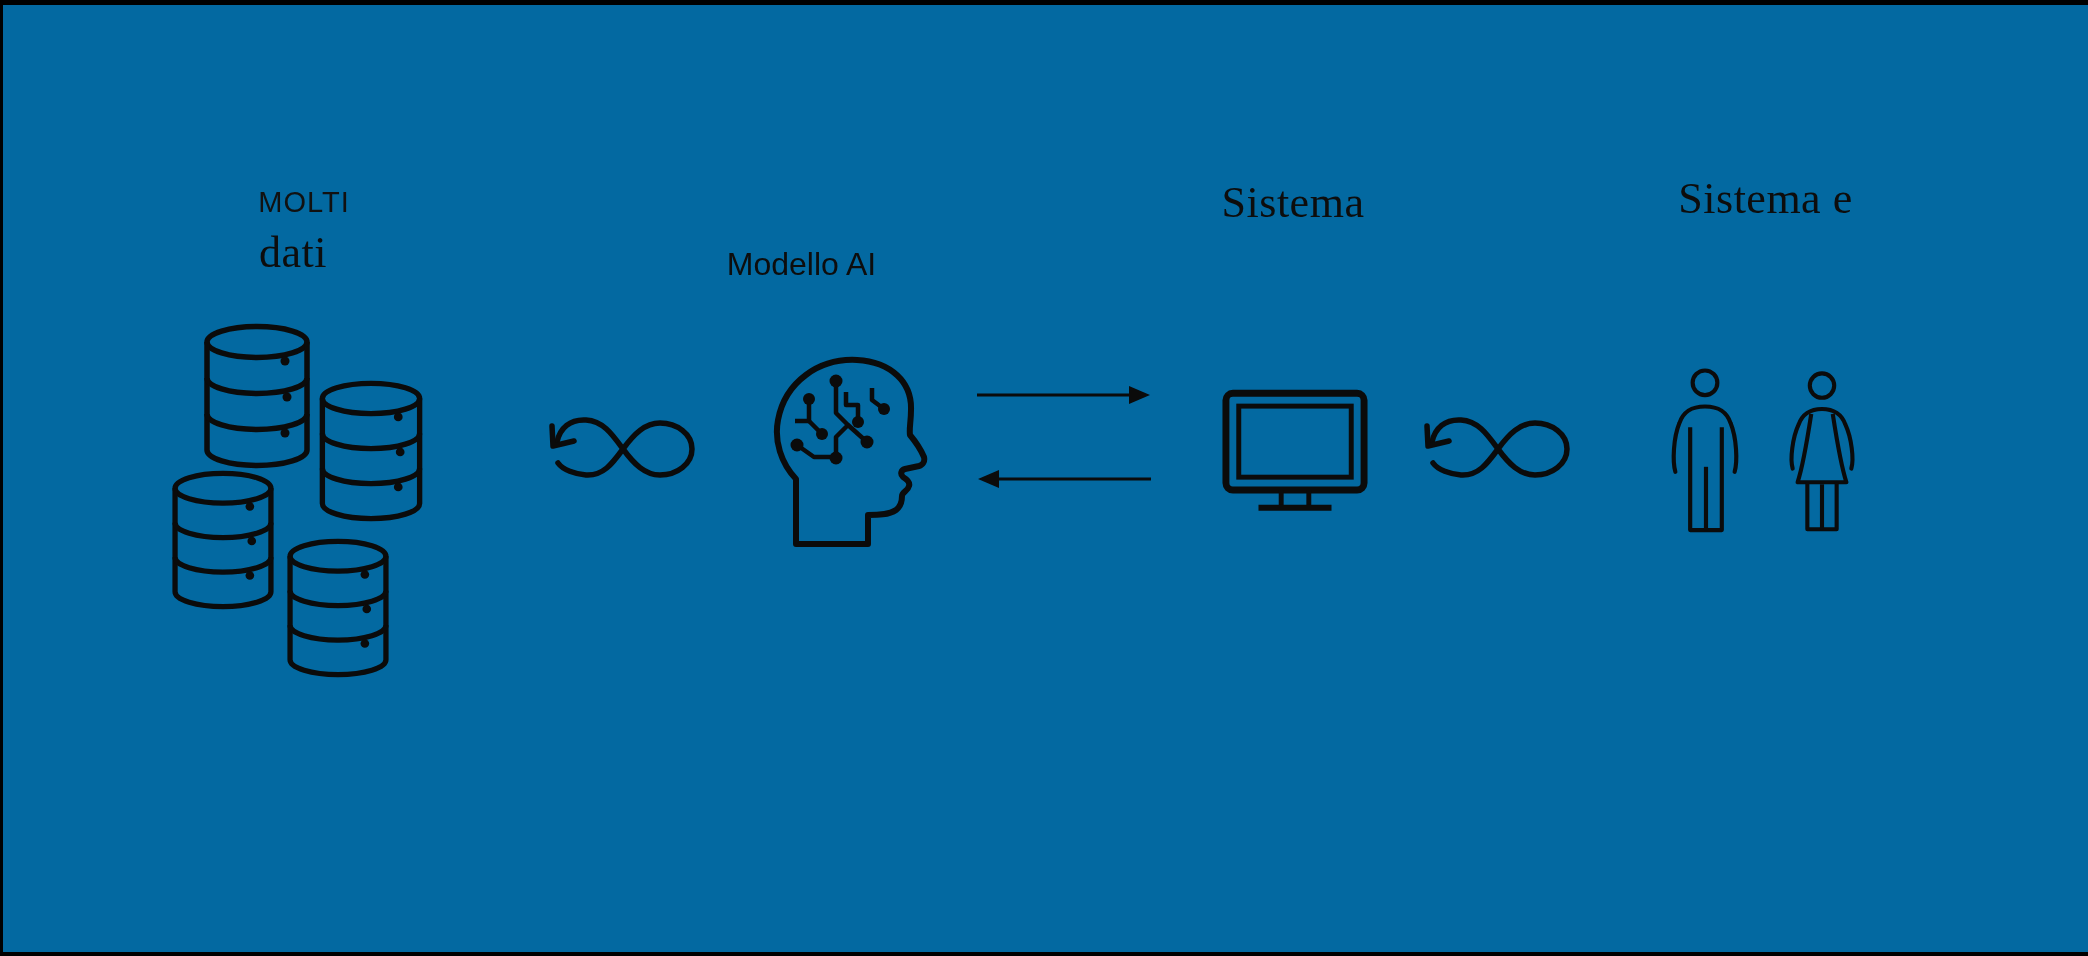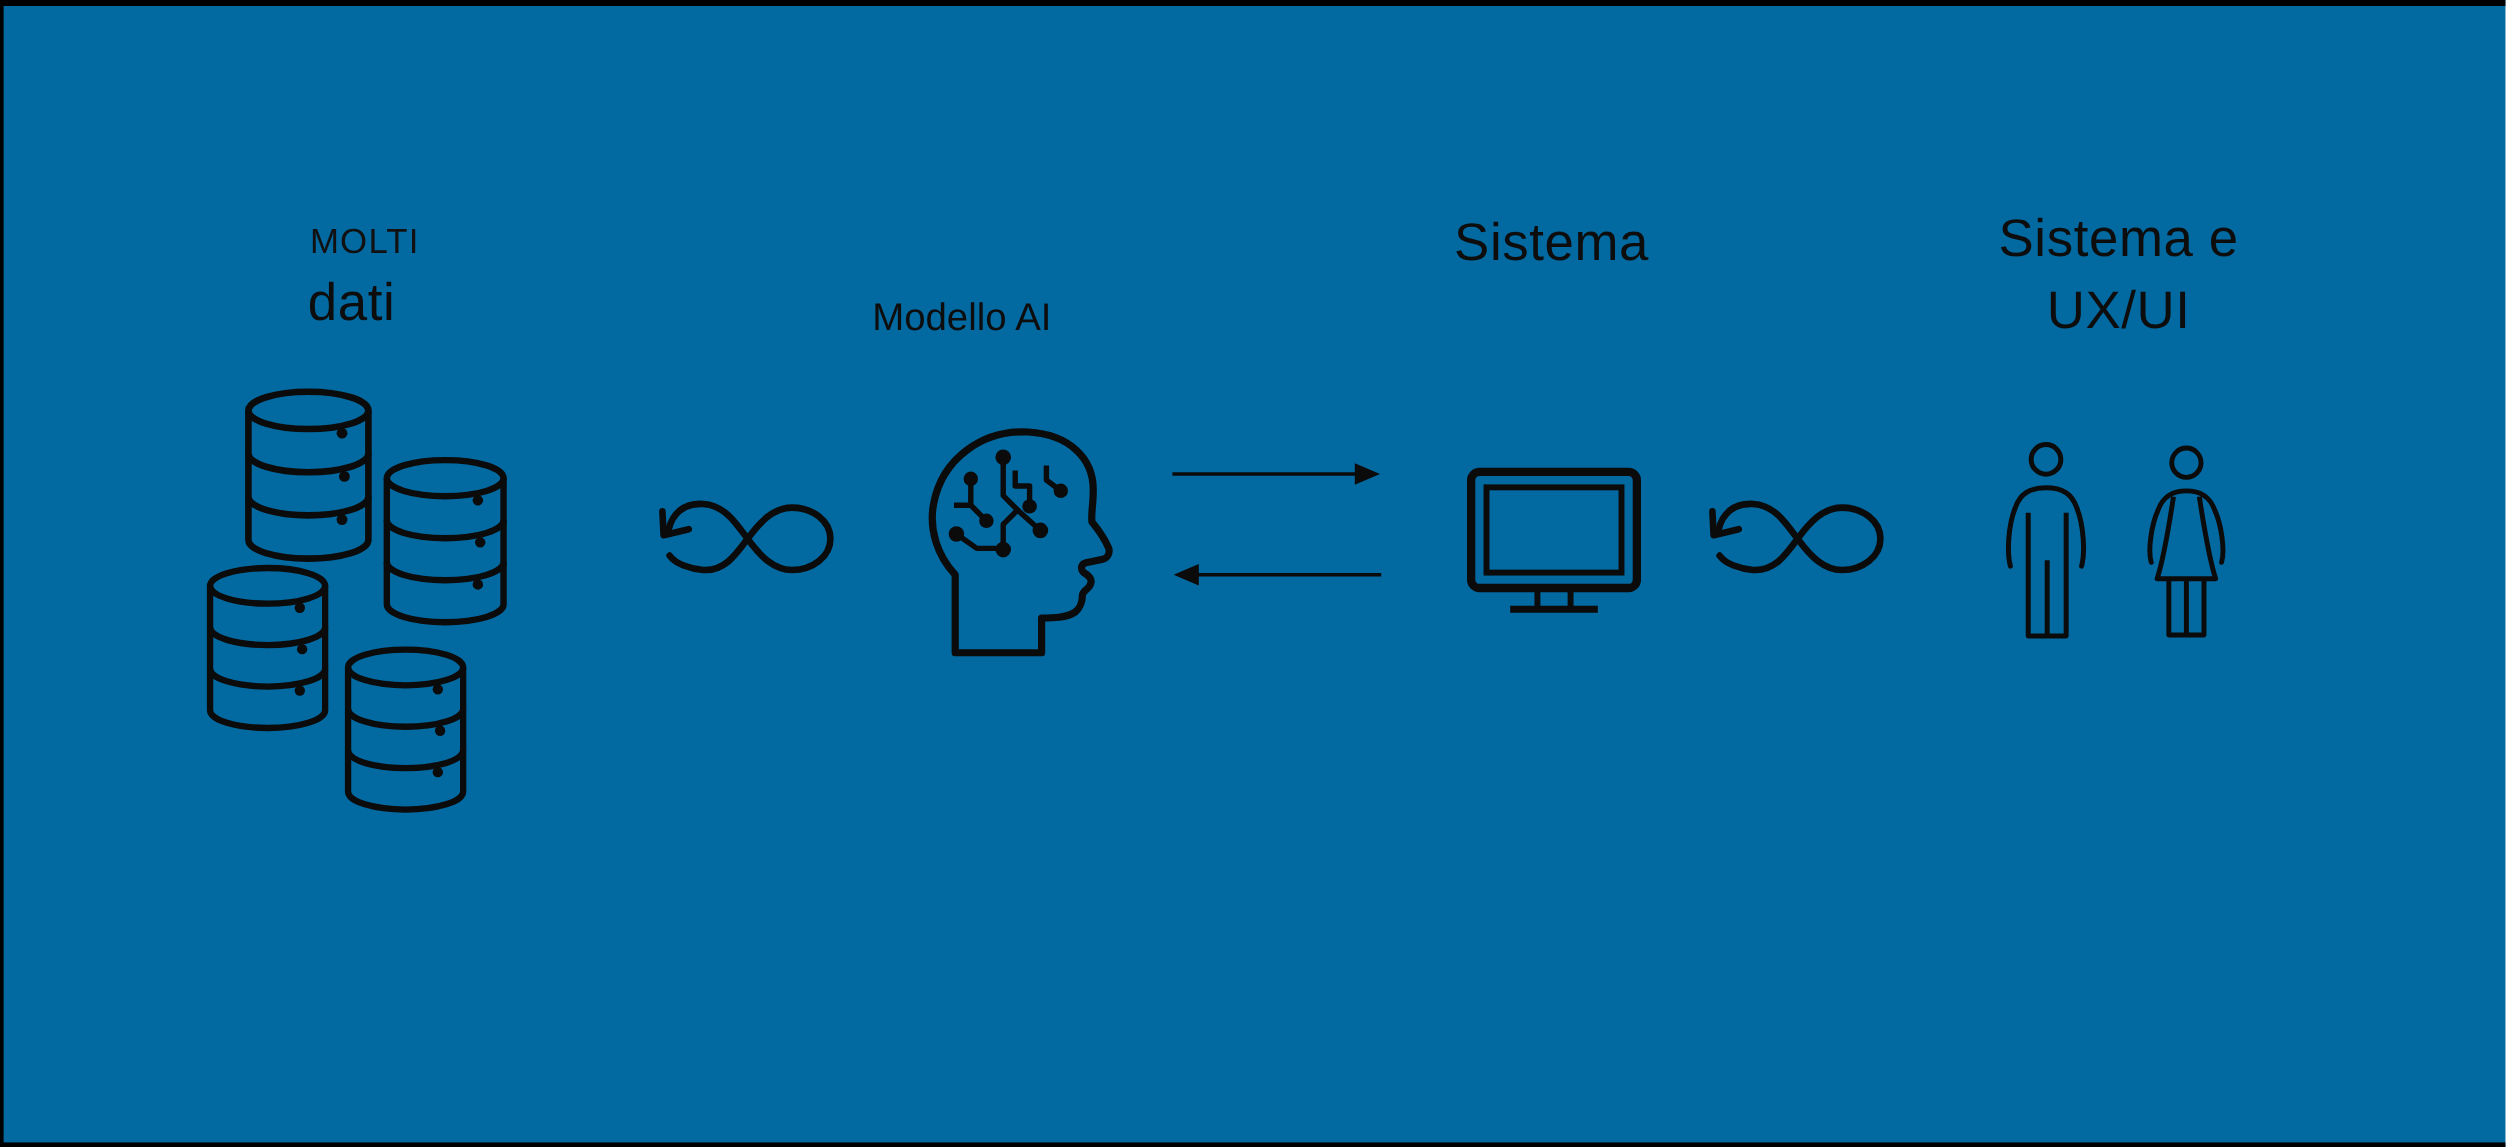--- a/index.html
+++ b/index.html
@@ -11,21 +11,21 @@
     border-top:5px solid #000;
     border-left:3px solid #000;
     border-bottom:4px solid #000;
     font-family:"Liberation Sans", sans-serif;
     color:#0d0d0d;
     overflow:hidden;
   }
   .abs{position:absolute;}
   .label-lg{
     font-size:44px;line-height:1.25;text-align:center;
-    color:#0d0d0d;letter-spacing:0.5px;
+    color:#0d0d0d;letter-spacing:0.5px;font-family:Liberation Serif, serif;
   }
   .label-md{
     font-size:32px;line-height:1.2;text-align:center;color:#0d0d0d;
   }
   .label-sm{
     font-size:29px;line-height:1.2;text-align:center;color:#111;letter-spacing:1px;
   }
   svg{display:block;}
   .stroke{fill:none;stroke:#0b0b0b;}
 </style>
@@ -142,21 +142,20 @@
     <line x1="89" y1="102" x2="89" y2="119" stroke="#0b0b0b" stroke-width="5"></line>
     <line x1="38" y1="120" x2="112" y2="120" stroke="#0b0b0b" stroke-width="6"></line>
   </svg>
 
   <svg class="abs" style="left:1415px;top:408px;" width="160" height="74" viewBox="0 0 160 74">
     <path class="stroke" stroke-width="5.5" stroke-linecap="round" d="M 14 29 C 17 15 27 6 43 7 C 60 8 69 21 80 36 C 91 51 102 62 117 62 C 134 62 149 51 149 36 C 149 21 134 10 117 10 C 102 10 91 21 80 36 C 69 51 60 63 43 62 C 32 61 20 57 15 50"></path>
     <path class="stroke" stroke-width="5.5" stroke-linecap="round" stroke-linejoin="round" d="M 9 13 L 10 33 L 31 28"></path>
   </svg>
 
   <div class="abs label-lg" style="left:1660px;top:166px;width:205px;">Sistema e</div>
-  <div class="abs label-lg" style="left:1660px;top:226px;width:205px;">UX/UI</div>
 
   <div class="abs" style="left:1664px;top:362px;width:192px;height:170px;">
 
     <svg class="abs" style="left:0px;top:0px;" width="76" height="170" viewBox="0 0 76 172">
       <circle class="stroke" cx="38" cy="16" r="12.5" stroke-width="4.2"></circle>
       <path class="stroke" stroke-width="4.2" stroke-linecap="round" d="M 8 106 C 5 95 6 72 12 57 C 16 45 24 40 38 40 C 52 40 60 45 64 57 C 70 72 71 95 68 106"></path>
       <path class="stroke" stroke-width="4.2" stroke-linejoin="round" d="M 23 61 L 23 165 L 55 165 L 55 61"></path>
       <line x1="39" y1="101" x2="39" y2="165" stroke="#0b0b0b" stroke-width="4.2"></line>
     </svg>
 

